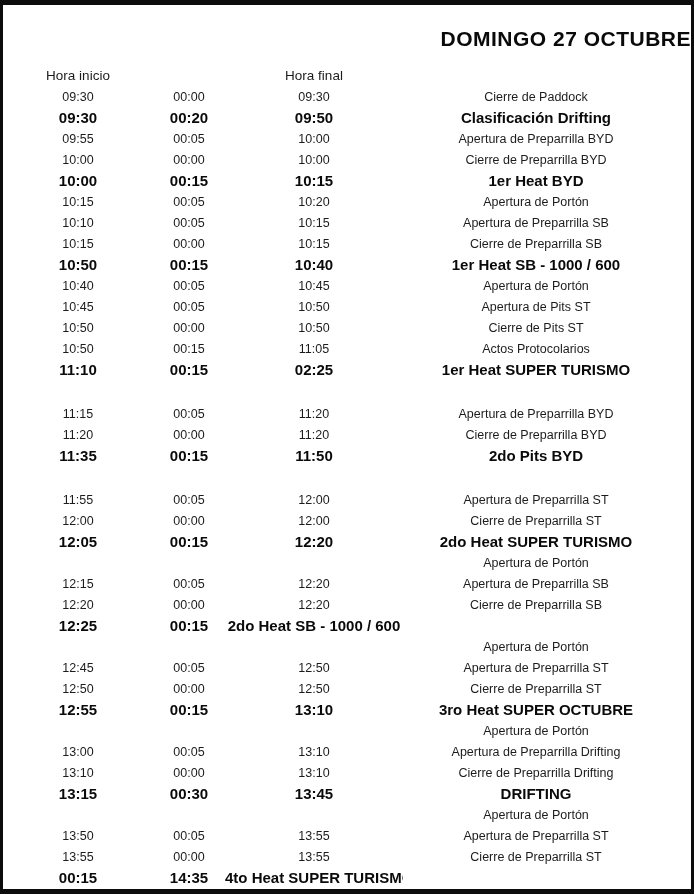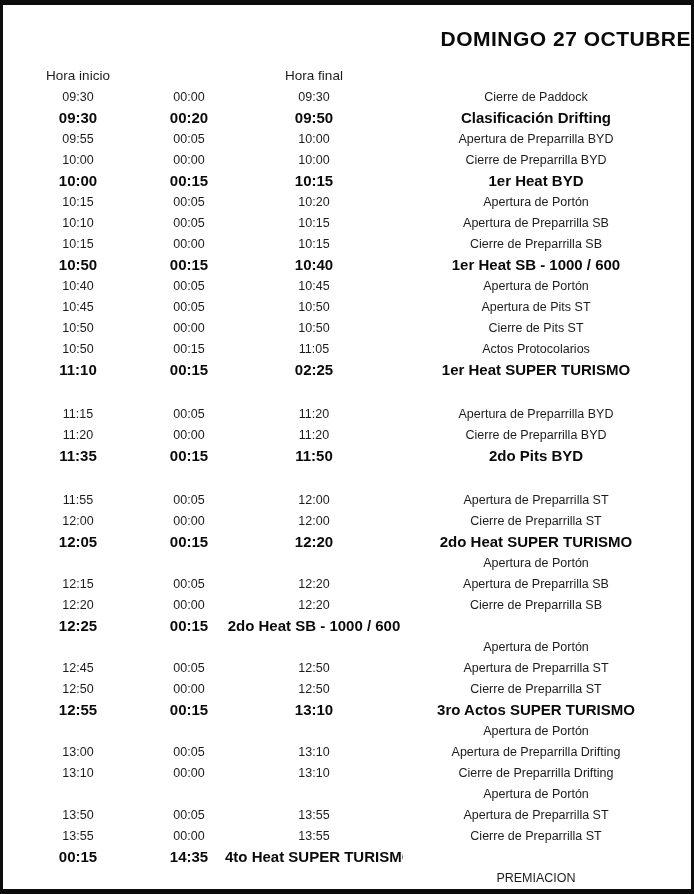--- a/index.html
+++ b/index.html
@@ -231,39 +231,45 @@
       <div class="grid-row row">
         <div class="cell">12:50</div>
         <div class="cell">00:00</div>
         <div class="cell">12:50</div>
         <div class="cell">Cierre de Preparrilla ST</div>
       </div>
       <div class="grid-row row bold">
         <div class="cell">12:55</div>
         <div class="cell">00:15</div>
         <div class="cell">13:10</div>
-        <div class="cell">3ro Actos SUPER TURISMO</div>
+        <div class="cell">3ro Heat SUPER OCTUBRE</div>
       </div>
       <div class="grid-row row">
         <div class="cell"></div>
         <div class="cell"></div>
         <div class="cell"></div>
         <div class="cell">Apertura de Portón</div>
       </div>
       <div class="grid-row row">
         <div class="cell">13:00</div>
         <div class="cell">00:05</div>
         <div class="cell">13:10</div>
         <div class="cell">Apertura de Preparrilla Drifting</div>
       </div>
       <div class="grid-row row">
         <div class="cell">13:10</div>
         <div class="cell">00:00</div>
         <div class="cell">13:10</div>
         <div class="cell">Cierre de Preparrilla Drifting</div>
+      </div>
+      <div class="grid-row row bold">
+        <div class="cell">13:15</div>
+        <div class="cell">00:30</div>
+        <div class="cell">13:45</div>
+        <div class="cell">DRIFTING</div>
       </div>
       <div class="grid-row row">
         <div class="cell"></div>
         <div class="cell"></div>
         <div class="cell"></div>
         <div class="cell">Apertura de Portón</div>
       </div>
       <div class="grid-row row">
         <div class="cell">13:50</div>
         <div class="cell">00:05</div>

